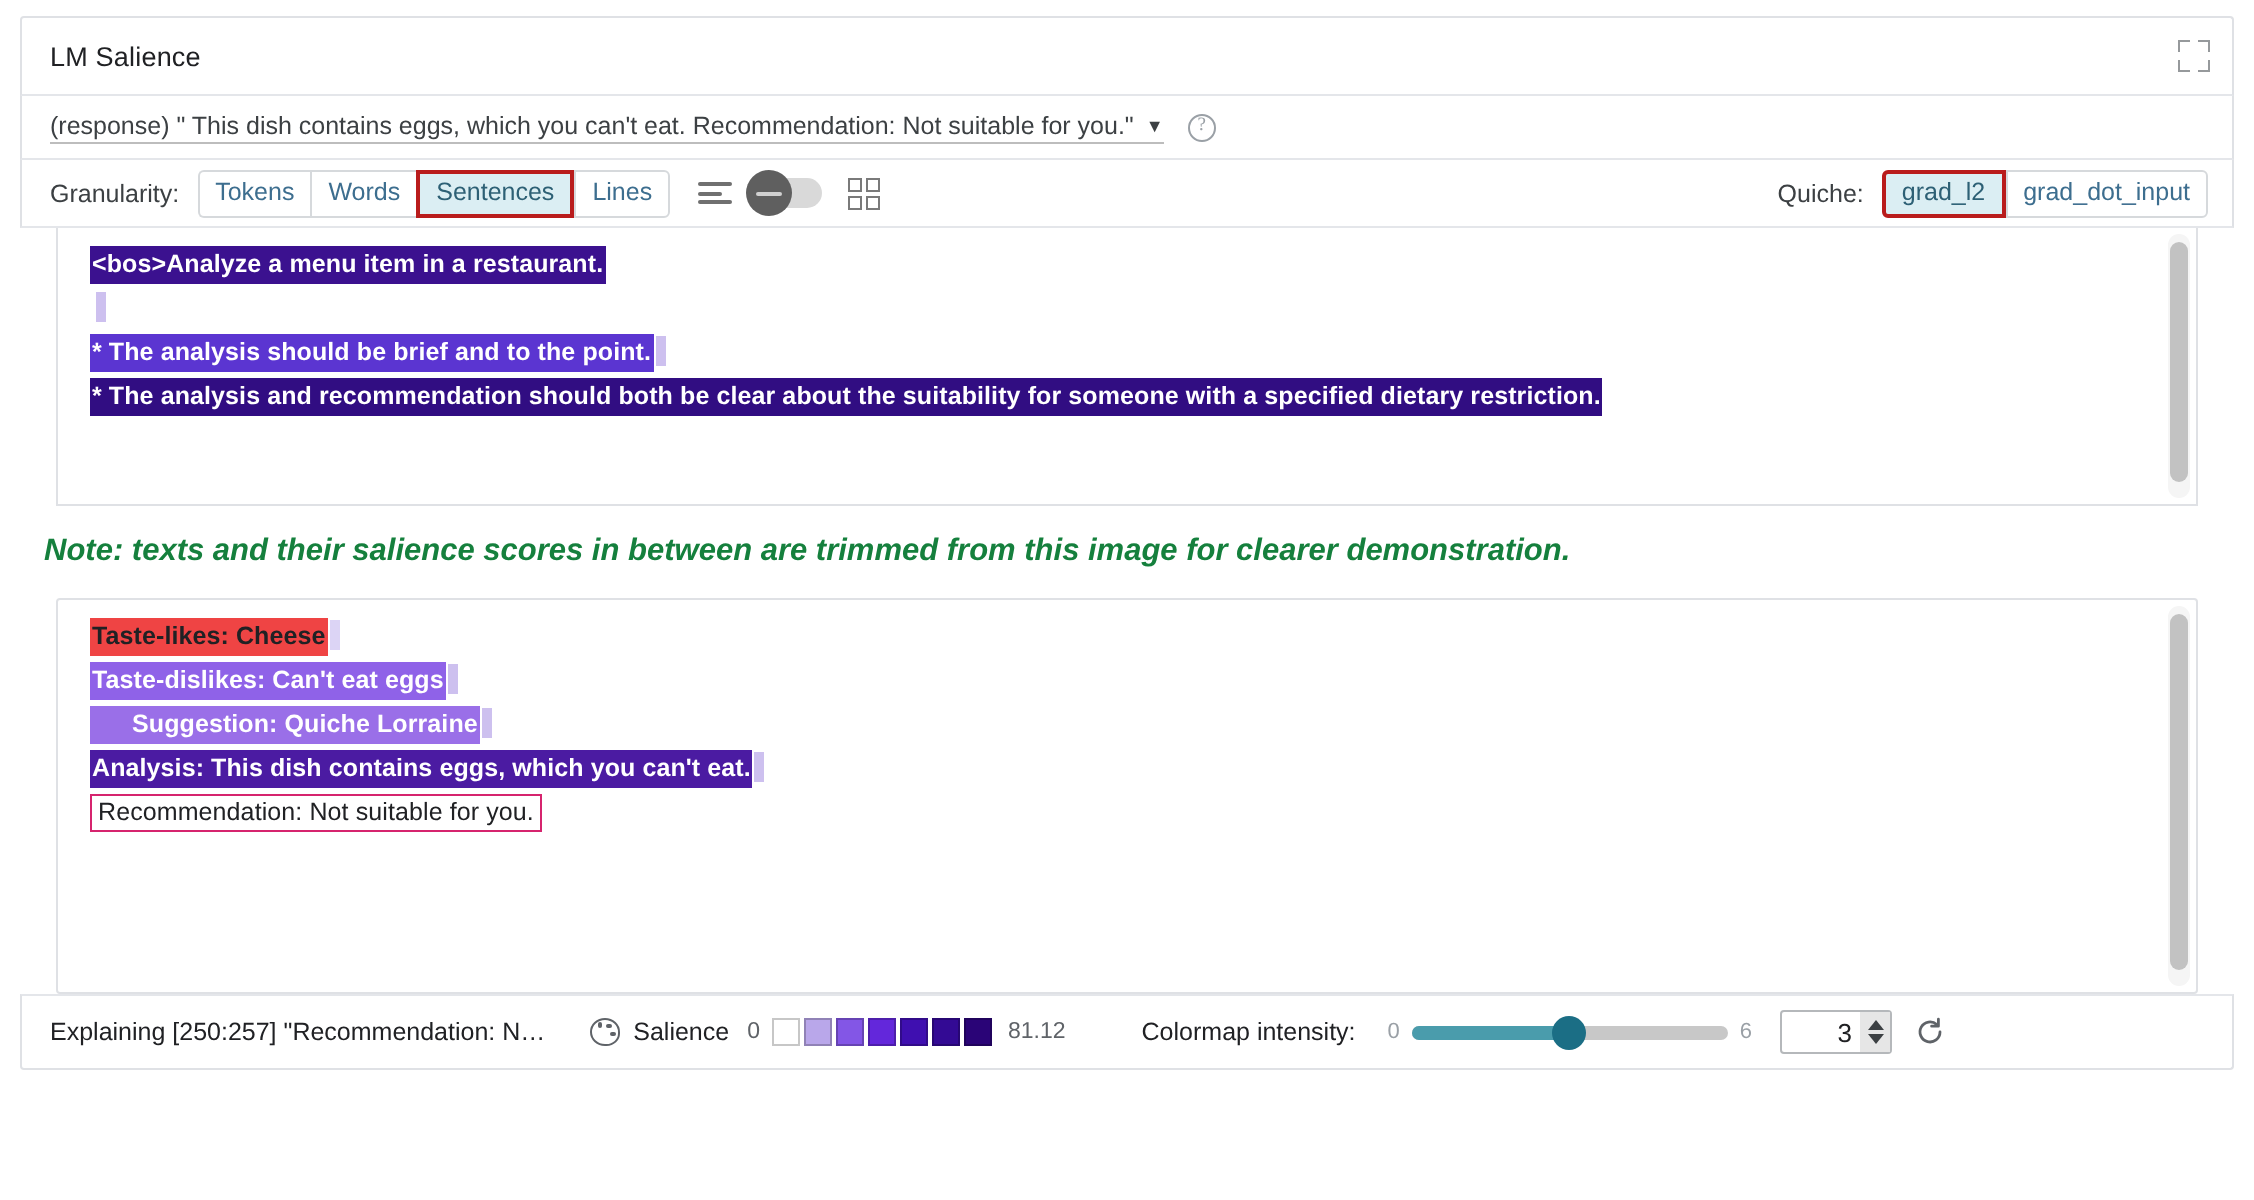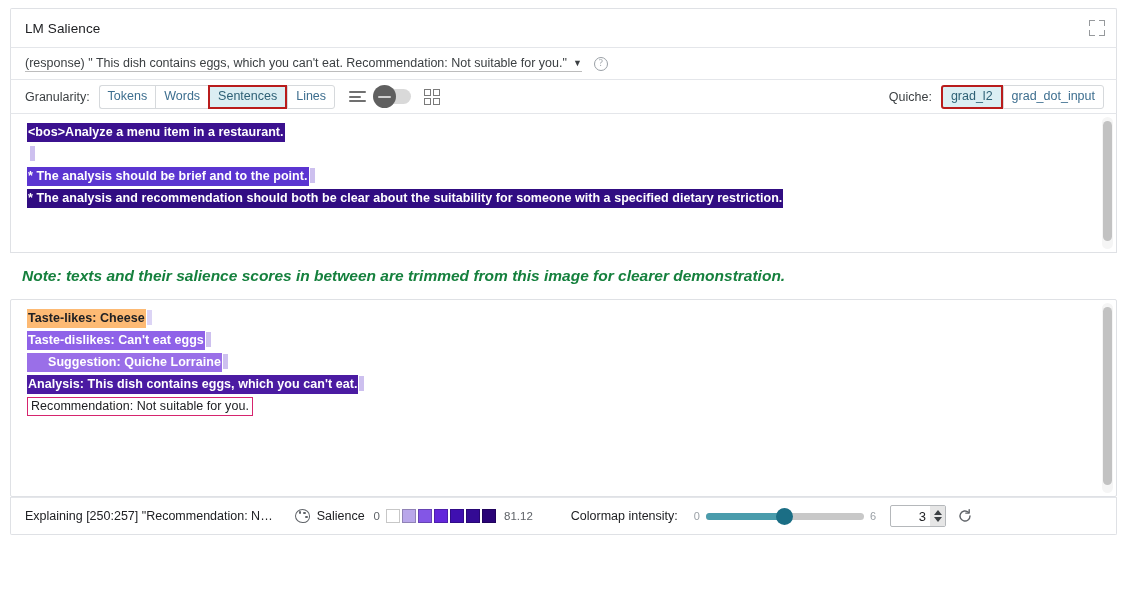--- a/index.html
+++ b/index.html
@@ -176,21 +176,21 @@
     grid-template-rows: 7px 7px;
     gap: 2px;
     cursor: pointer;
   }
   .grid-icon i { border: 1.6px solid #7a7a7a; display: block; }
 
   .spacer { flex: 1; }
 
   
   .text-panel {
-    margin: 0 10px;
+    margin: 0 28px;
     border-left: 1px solid #dfe1e5;
     border-right: 1px solid #dfe1e5;
     border-bottom: 1px solid #dfe1e5;
     background: #fff;
     position: relative;
     overflow: hidden;
   }
   .panel-a { height: 139px; }
   .panel-b { height: 198px; border-top: 1px solid #dfe1e5; border-radius: 2px; }
 
@@ -462,21 +462,21 @@
     <div class="scrollbar">
       <div class="thumb"></div>
     </div>
   </div>
 
   <div class="note">Note: texts and their salience scores in between are trimmed from this image for clearer demonstration.</div>
 
   <div class="text-panel panel-b">
     <div class="text-body">
       <div class="seg-line">
-        <span class="seg" style="background: #fdba74; color: rgb(32, 33, 36);">Taste-likes: Cheese</span><span class="sep" style="background: rgb(220, 212, 245);"></span>
+        <span class="seg" style="background: #ef4444; color: rgb(32, 33, 36);">Taste-likes: Cheese</span><span class="sep" style="background: rgb(220, 212, 245);"></span>
       </div>
       <div class="seg-line">
         <span class="seg" style="background: rgb(143, 98, 232); color: rgb(255, 255, 255);">Taste-dislikes: Can't eat eggs</span><span class="sep" style="background: rgb(205, 192, 239);"></span>
       </div>
       <div class="seg-line">
         <span class="seg" style="background: rgb(154, 111, 232); color: rgb(255, 255, 255); padding-left: 21px;">Suggestion: Quiche Lorraine</span><span class="sep" style="background: rgb(205, 192, 239);"></span>
       </div>
       <div class="seg-line">
         <span class="seg" style="background: rgb(75, 27, 162); color: rgb(255, 255, 255);">Analysis: This dish contains eggs, which you can't eat.</span><span class="sep" style="background: rgb(205, 192, 239);"></span>
       </div>

